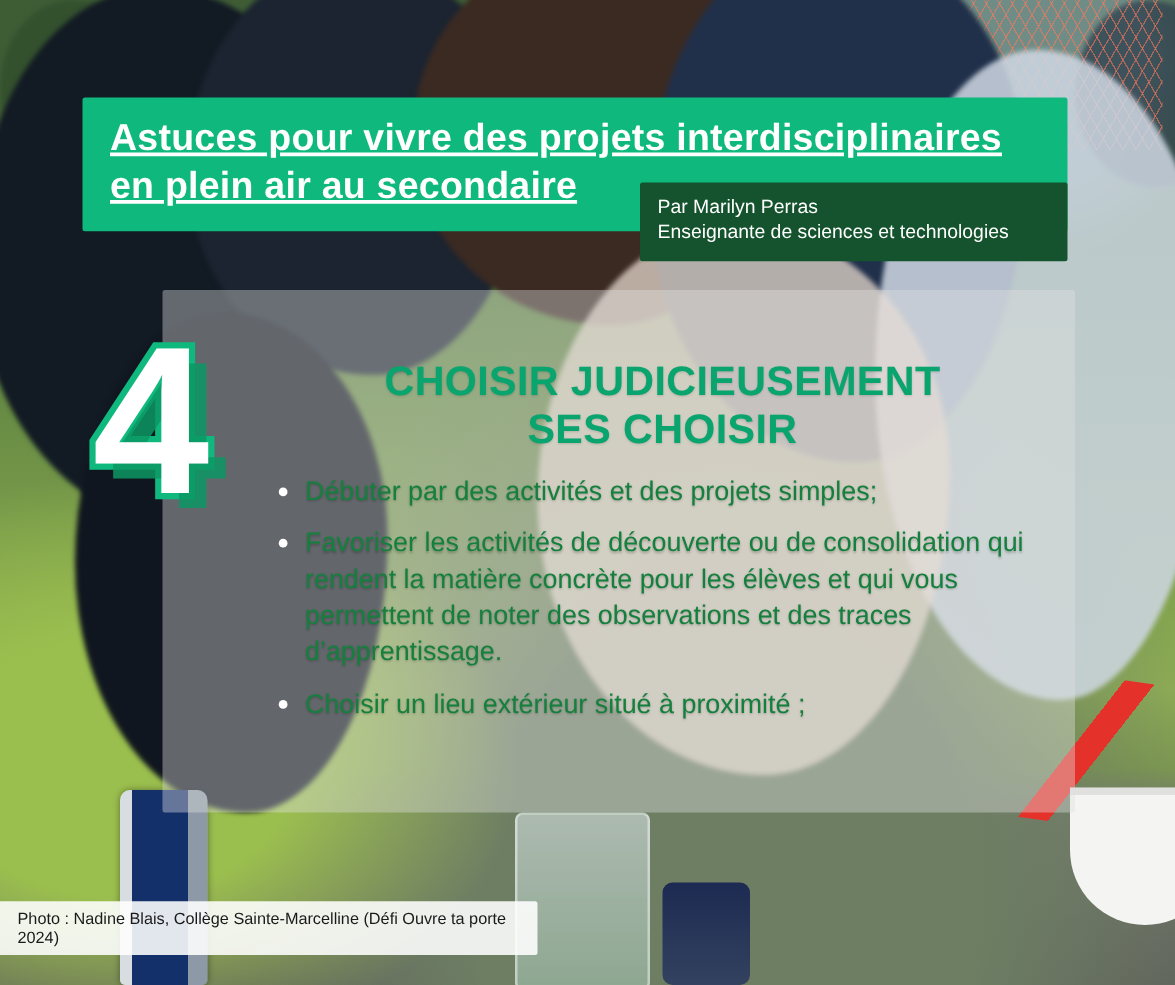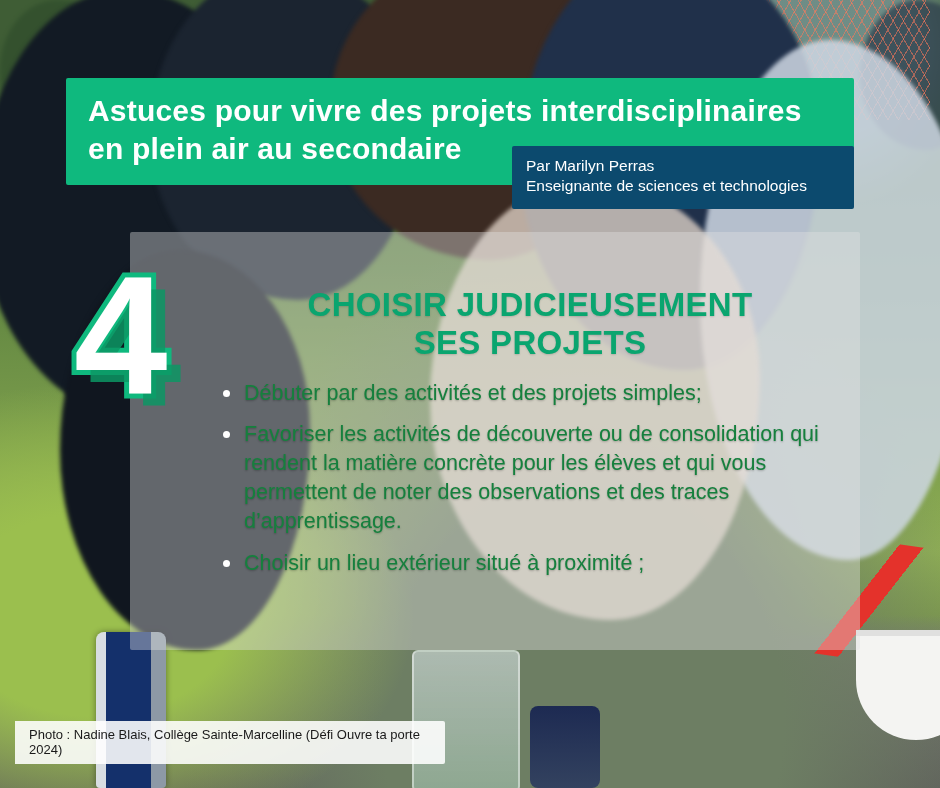--- a/index.html
+++ b/index.html
@@ -91,33 +91,34 @@
 
   
   .title-block {
     position: absolute;
     left: 66px; top: 78px;
     width: 788px;
     background: #0fb97e;
     padding: 14px 22px 16px 22px;
     box-sizing: border-box;
     border-radius: 2px;
+    text-decoration: underline;
   }
   .title-block .line {
     font-size: 30px;
     font-weight: bold;
     line-height: 1.28;
     letter-spacing: .2px;
     color: #ffffff;
   }
   .author-block {
     position: absolute;
     left: 512px; top: 146px;
     width: 342px;
-    background: #0c4a6e;
+    background: #14532d;
     padding: 10px 16px 12px 14px;
     box-sizing: border-box;
     border-radius: 2px;
   }
   .author-block .aline {
     font-size: 15.5px;
     line-height: 1.32;
     color: #ffffff;
   }
 
@@ -188,21 +189,20 @@
   .credit {
     position: absolute;
     left: 0; bottom: 24px;
     width: 430px;
     background: rgba(255,255,255,0.88);
     color: #1a1a1a;
     font-size: 13px;
     padding: 6px 10px 7px 14px;
     box-sizing: border-box;
     border-radius: 0 2px 2px 0;
-    margin-left: 15px;
   }
 
   
   .logo {
     position: absolute;
     right: 22px; bottom: 28px;
     text-align: right;
     color: #ffffff;
   }
   .logo .mark {
@@ -257,21 +257,21 @@
 
   <div class="panel"></div>
 
   <div class="number">
     <span>4</span>
   </div>
 
   <div class="panel-inner">
     <div class="heading">
       <div>CHOISIR JUDICIEUSEMENT</div>
-      <div>SES PROJETS</div>
+      <div>SES CHOISIR</div>
     </div>
     <ul class="bullets">
       <li>Débuter par des activités et des projets simples;</li>
       <li>Favoriser les activités de découverte ou de consolidation qui rendent la matière concrète pour les élèves et qui vous permettent de noter des observations et des traces d’apprentissage.</li>
       <li>Choisir un lieu extérieur situé à proximité ;</li>
     </ul>
   </div>
 
   <div class="credit">Photo : Nadine Blais, Collège Sainte-Marcelline (Défi Ouvre ta porte 2024)</div>
 

